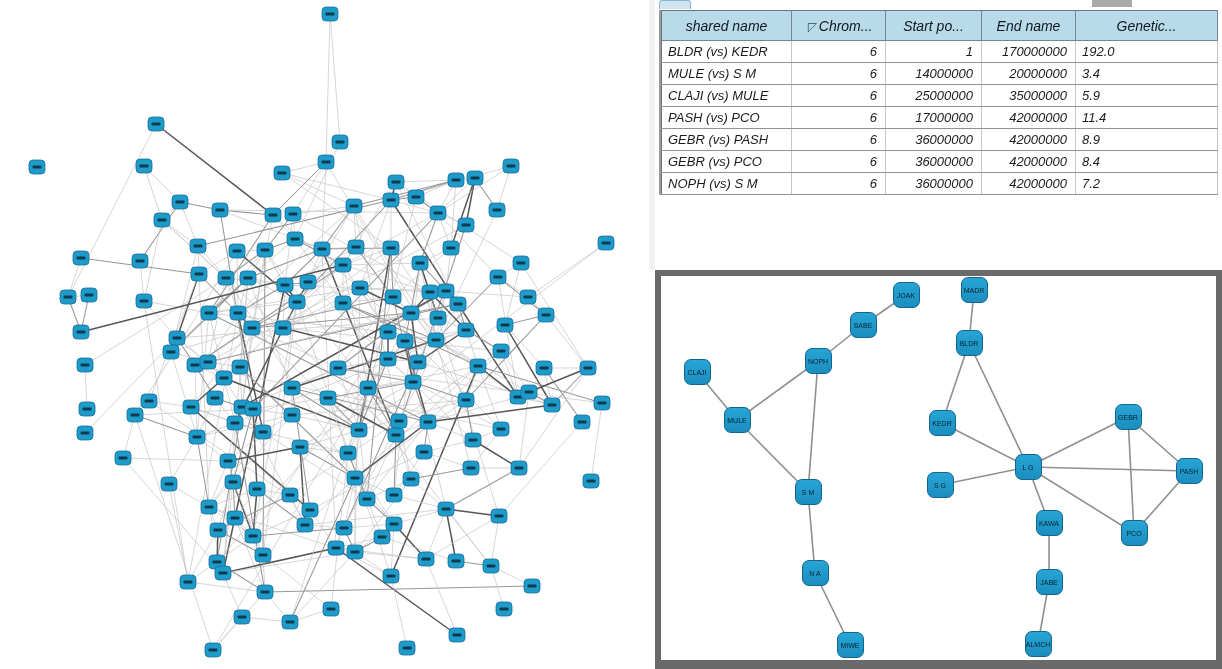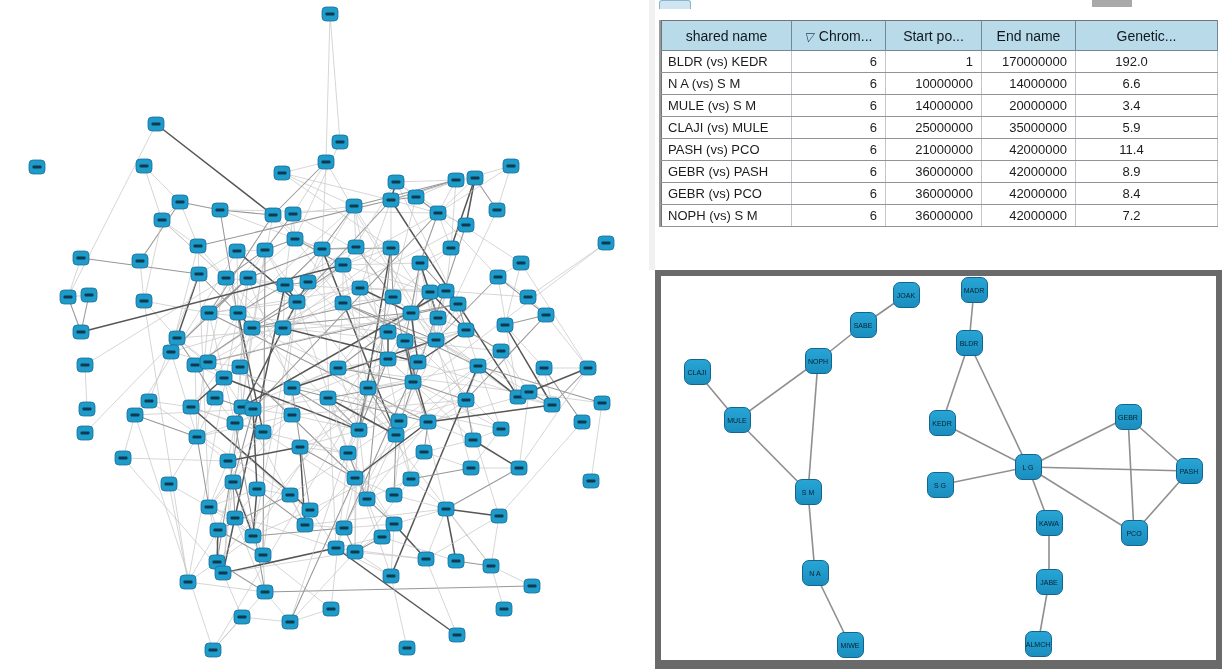--- a/index.html
+++ b/index.html
@@ -12,31 +12,31 @@
 
   
   #divider{position:absolute;left:649px;top:0;width:6px;height:270px;background:#f1f1f1;
            border-right:1px solid #c9c9c9;}
 
   
   #table-panel{position:absolute;left:655px;top:0;width:567px;height:270px;background:#ffffff;}
   #tab-fragment{position:absolute;left:4px;top:0;width:30px;height:8px;background:#cfe6f2;
                 border:1px solid #8ab6cd;border-bottom:none;border-radius:3px 3px 0 0;}
   #scrollbar-fragment{position:absolute;left:437px;top:0;width:40px;height:7px;background:#a9a9a9;}
-  #edge-table{position:absolute;left:6px;top:20px;border-collapse:collapse;table-layout:fixed;
+  #edge-table{position:absolute;left:6px;top:10px;border-collapse:collapse;table-layout:fixed;
               width:556px;border:1px solid #6f7478;box-shadow:-2px 0 0 #9a9a9a;
-              font-size:13px;color:#1c1c1c;}
+              font-size:13px;color:#1c1c1c;font-style:italic;}
   #edge-table th{height:29px;background:#b9dbe9;color:#10181f;font-weight:normal;font-size:14px;
                  border-right:1px solid #72889a;border-bottom:1px solid #72889a;overflow:hidden;
                  white-space:nowrap;text-align:center;padding:0 4px;}
   #edge-table td{height:21px;border-right:1px solid #c2c6ca;border-bottom:1px solid #8f9499;
                  white-space:nowrap;overflow:hidden;padding:0 6px;background:#ffffff;}
   #edge-table td.name{text-align:left;margin-left:28px;}
   #edge-table td.num{text-align:right;padding-right:8px;}
-  #edge-table td.gen{text-align:center;padding-right:36px;}
+  #edge-table td.gen{text-align:left;padding-right:36px;}
   .filter-glyph{display:inline-block;transform:skewX(-14deg);font-size:12px;color:#23455c;
                 margin-right:5px;}
 
   
   #detail-panel{position:absolute;left:655px;top:270px;width:567px;height:399px;background:#ffffff;
                 border-left:6px solid #6a6a6a;border-top:6px solid #6a6a6a;
                 border-right:6px solid #6a6a6a;border-bottom:9px solid #6a6a6a;box-sizing:border-box;}
   #detail-svg{position:absolute;left:-6px;top:-6px;}
   .detail-node{position:absolute;width:27px;height:26px;border-radius:7px;
                background:linear-gradient(#27a5d5,#1a8ebf);border:1.5px solid #13648f;
@@ -1224,44 +1224,37 @@
       </thead>
       <tbody id="rows">
           <tr>
             <td class="name">BLDR (vs) KEDR</td>
             <td class="num">6</td>
             <td class="num">1</td>
             <td class="num">170000000</td>
             <td class="gen">192.0</td>
           </tr>
           <tr>
-            <td class="name">N A (vs) S M</td>
-            <td class="num">6</td>
-            <td class="num">10000000</td>
-            <td class="num">14000000</td>
-            <td class="gen">6.6</td>
-          </tr>
-          <tr>
             <td class="name">MULE (vs) S M</td>
             <td class="num">6</td>
             <td class="num">14000000</td>
             <td class="num">20000000</td>
             <td class="gen">3.4</td>
           </tr>
           <tr>
             <td class="name">CLAJI (vs) MULE</td>
             <td class="num">6</td>
             <td class="num">25000000</td>
             <td class="num">35000000</td>
             <td class="gen">5.9</td>
           </tr>
           <tr>
             <td class="name">PASH (vs) PCO</td>
             <td class="num">6</td>
-            <td class="num">21000000</td>
+            <td class="num">17000000</td>
             <td class="num">42000000</td>
             <td class="gen">11.4</td>
           </tr>
           <tr>
             <td class="name">GEBR (vs) PASH</td>
             <td class="num">6</td>
             <td class="num">36000000</td>
             <td class="num">42000000</td>
             <td class="gen">8.9</td>
           </tr>

